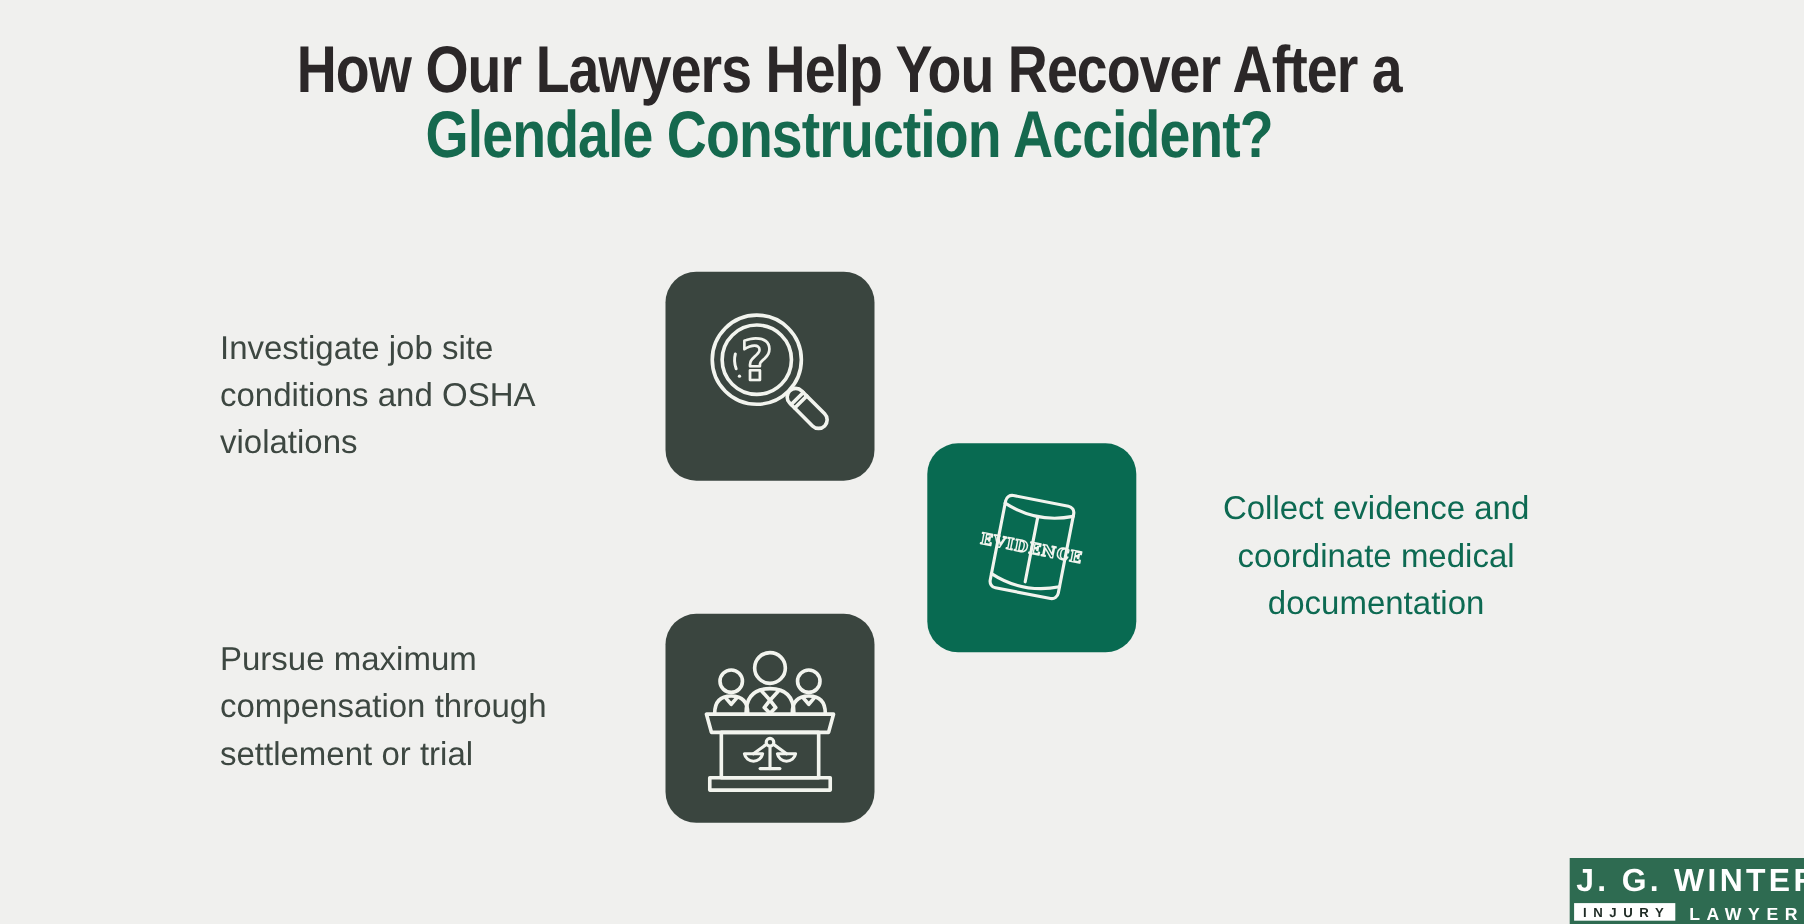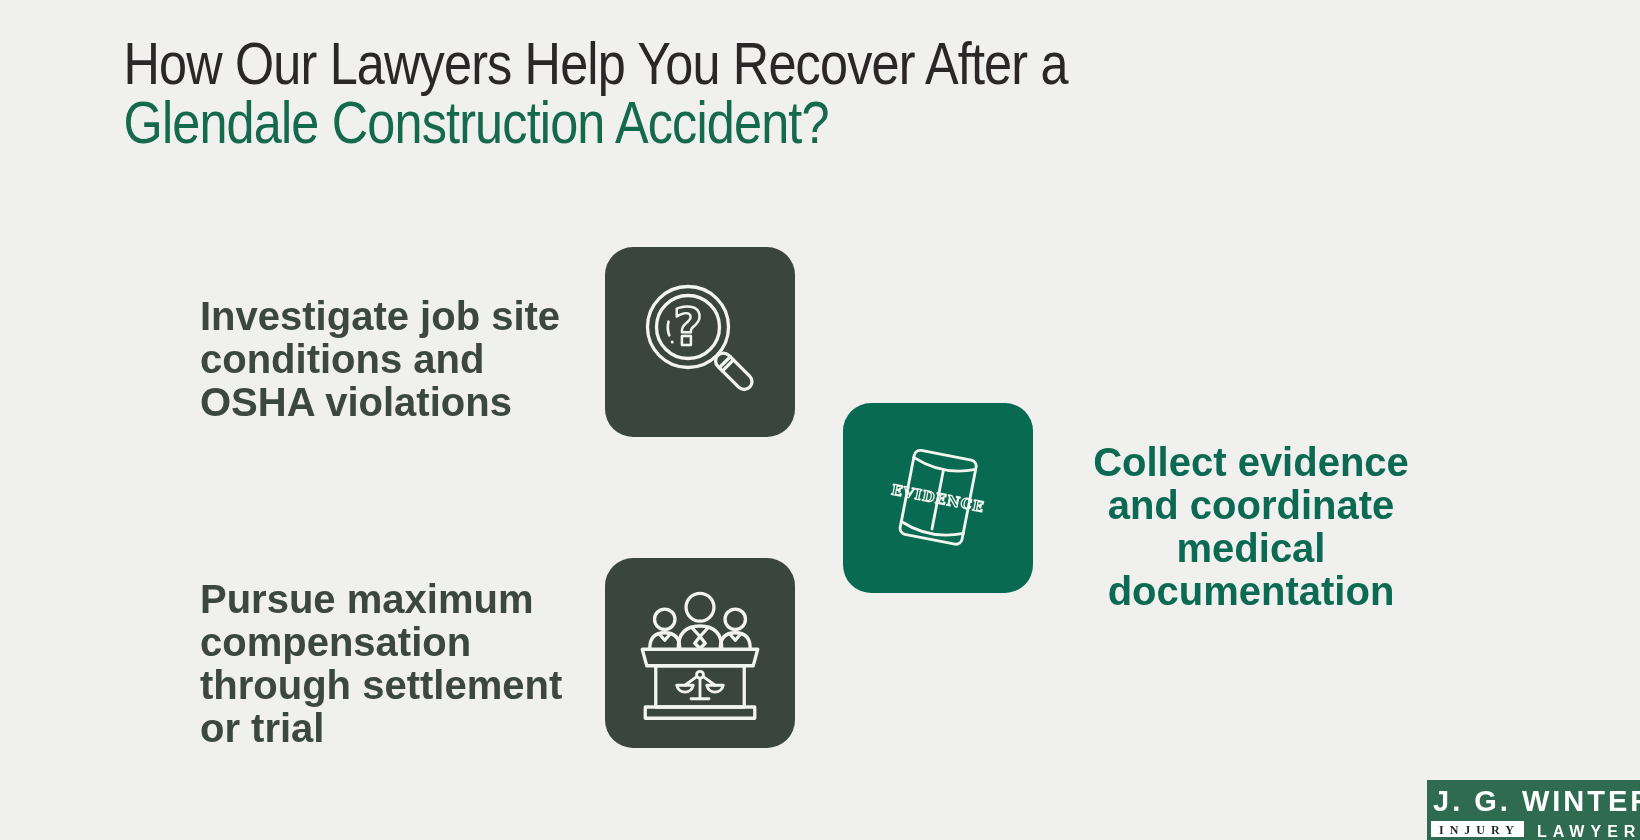--- a/index.html
+++ b/index.html
@@ -9,22 +9,22 @@
     overflow: hidden;
     background: #f0f0ee;
     font-family: "Liberation Sans", sans-serif;
   }
 
   
   .title {
     position: absolute;
     top: 34px; left: 0;
     width: 1544px;
-    text-align: left;
-    font-weight: normal;
+    text-align: center;
+    font-weight: bold;
     line-height: 59px;
     letter-spacing: -1px;
   }
   .title-line1 { font-size: 60px; color: #2b2728; transform: scaleX(0.84); }
   .title-line2 { font-size: 60px; color: #15694e; transform: scaleX(0.84); }
 
   
   .icon-box {
     position: absolute;
     width: 190px; height: 190px;
@@ -38,22 +38,22 @@
   .line-icon {
     stroke: #f2f4ee;
     fill: none;
     stroke-linecap: round;
     stroke-linejoin: round;
   }
 
   
   .step-text {
     position: absolute;
-    font-weight: bold;
-    font-size: 40px;
+    font-weight: normal;
+    font-size: 30px;
     line-height: 43px;
   }
   .text-1 { left: 200px; top: 295px; width: 372px; color: #3d4741; }
   .text-2 { left: 1065px; top: 441px; width: 372px; color: #0d6a52; text-align: center; }
   .text-3 { left: 200px; top: 578px; width: 392px; color: #3d4741; }
 
   
   .logo {
     position: absolute;
     left: 1427px; top: 780px;
@@ -77,21 +77,20 @@
     height: 16px;
   }
   .logo-sub-injury {
     background: #ffffff;
     color: #1e2a24;
     font-size: 12px;
     font-weight: bold;
     letter-spacing: 6px;
     padding: 2px 4px 0 8px;
     white-space: nowrap;
-    font-family: Liberation Serif, serif;
   }
   .logo-sub-lawyers {
     color: #ffffff;
     font-size: 16px;
     font-weight: bold;
     letter-spacing: 6px;
     padding: 2px 0 0 13px;
     white-space: nowrap;
   }
 </style>

